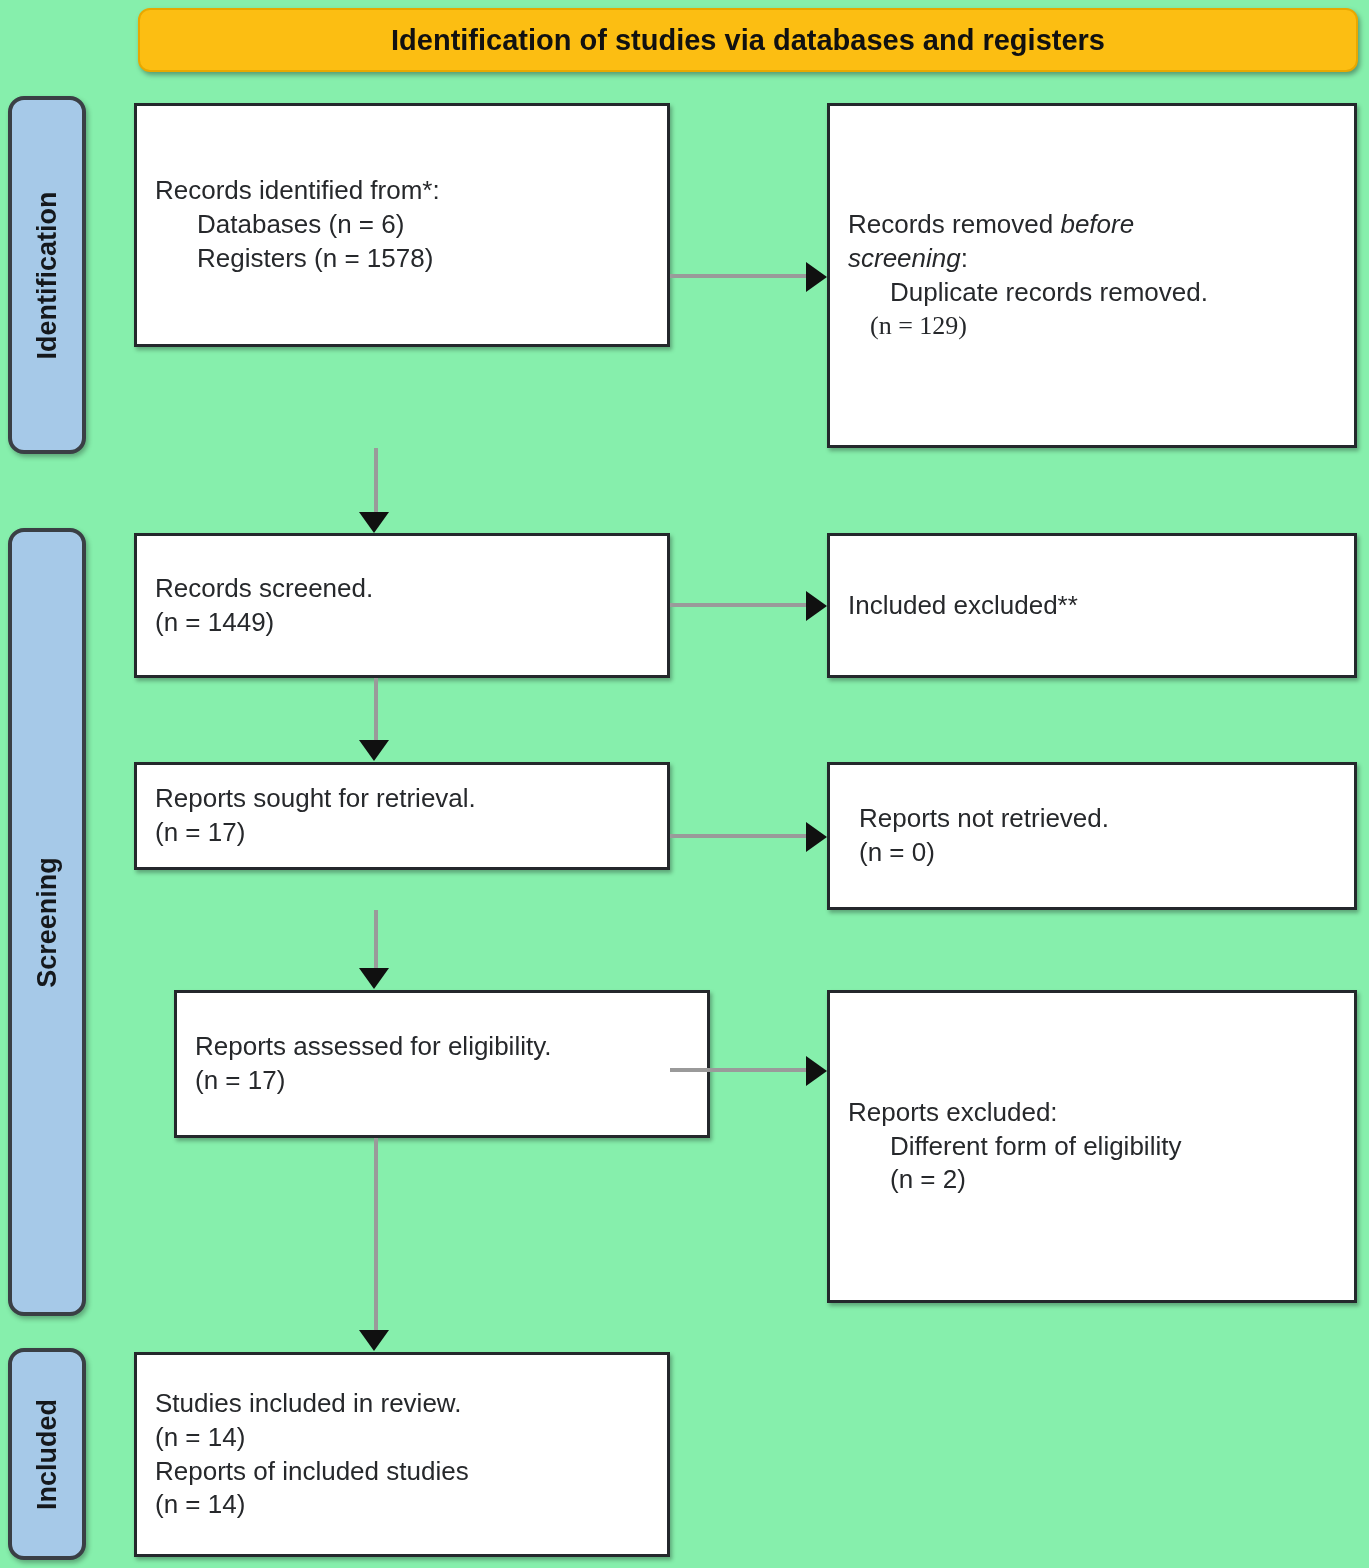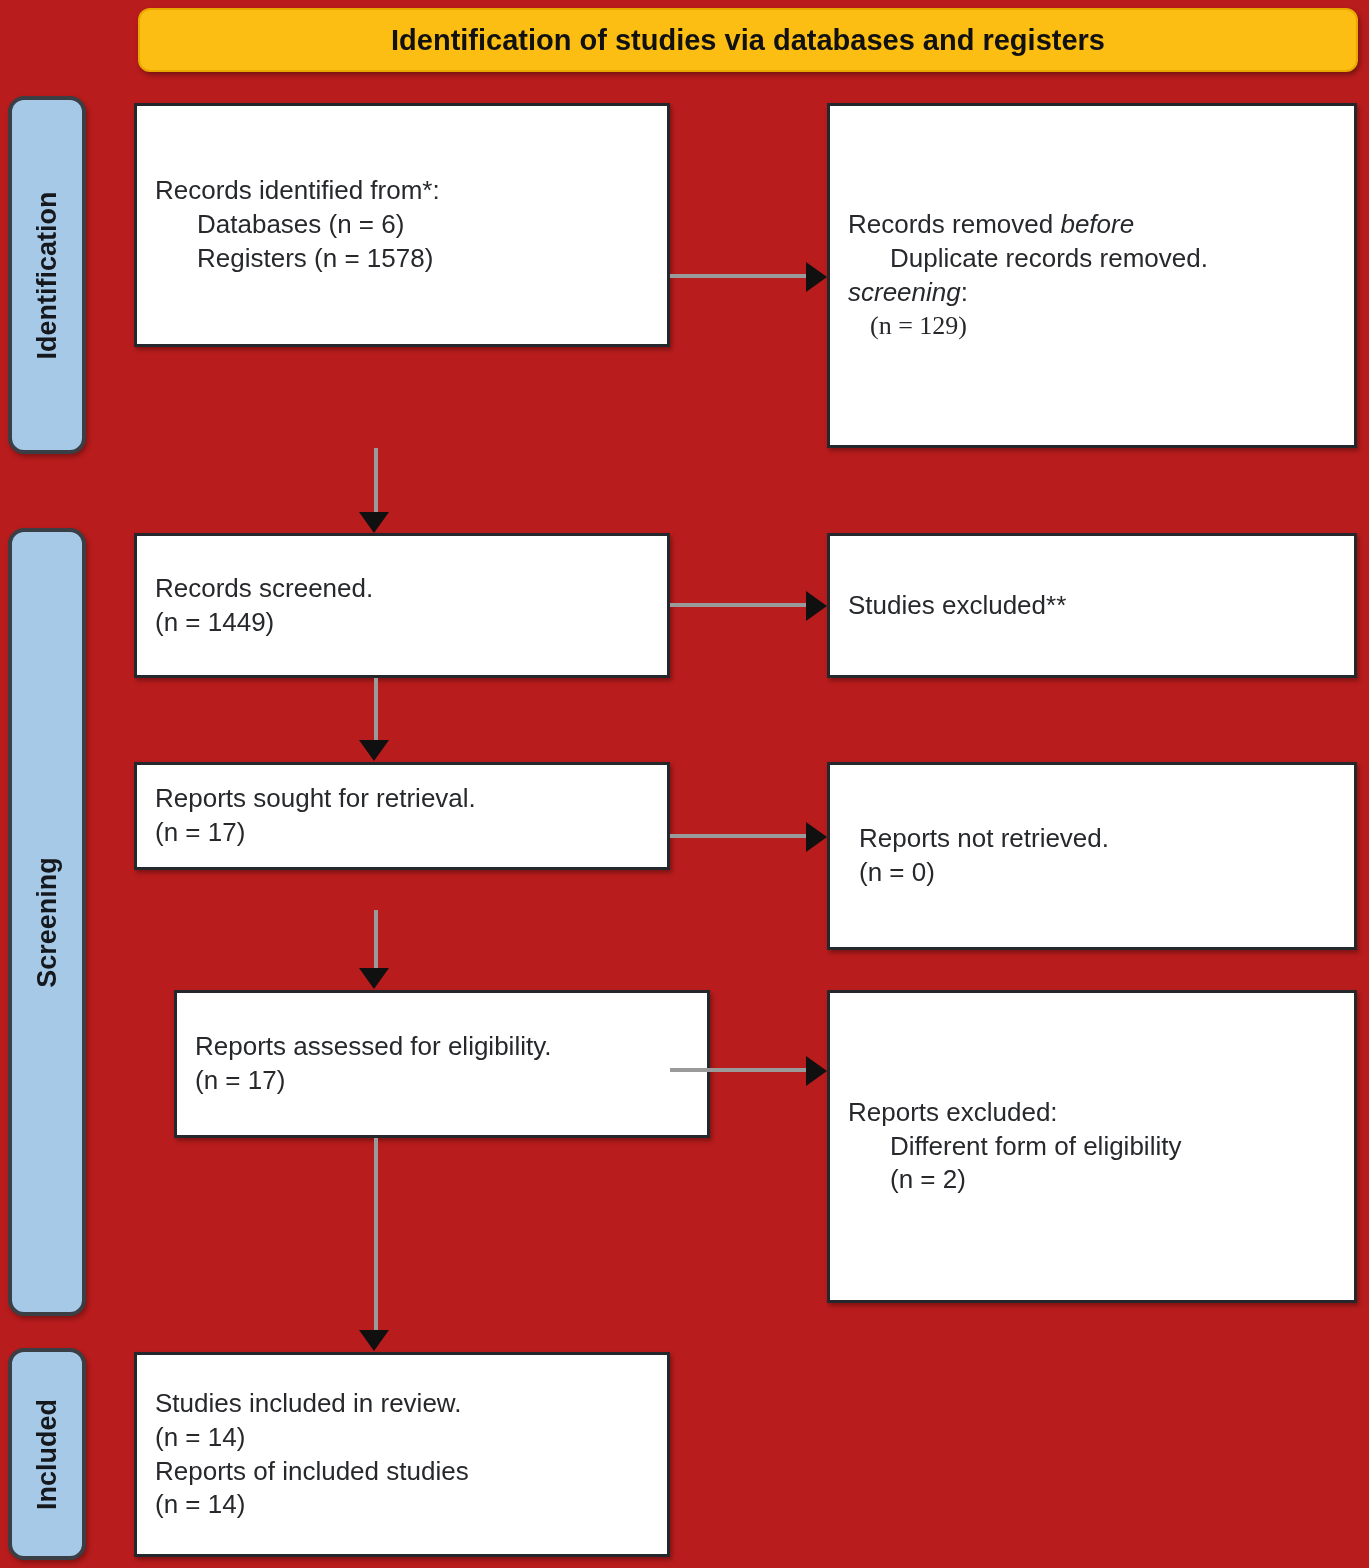--- a/index.html
+++ b/index.html
@@ -7,21 +7,21 @@
     padding: 0;
     background: #ffffff;
   }
   body {
     font-family: "Liberation Sans", sans-serif;
   }
   #diagram {
     position: relative;
     width: 1369px;
     height: 1568px;
-    background: #b91c1c;
+    background: #86efac;
     overflow: hidden;
   }
 
   
   .banner {
     position: absolute;
     left: 138px;
     top: 8px;
     width: 1220px;
     height: 64px;
@@ -134,40 +134,40 @@
   </div>
 
   <div class="box" style="left:134px; top:103px; width:536px; height:244px;">
     <div class="box-line">Records identified from*:</div>
     <div class="box-line indent">Databases (n = 6)</div>
     <div class="box-line indent">Registers (n = 1578)</div>
   </div>
 
   <div class="box" style="left:827px; top:103px; width:530px; height:345px;">
     <div class="box-line"><span>Records removed </span><i>before</i></div>
+    <div class="box-line"><i>screening</i><span>:</span></div>
     <div class="box-line indent">Duplicate records removed.</div>
-    <div class="box-line"><i>screening</i><span>:</span></div>
     <div class="box-line" style="padding-left:22px;font-family:Liberation Serif, serif;">(n = 129)</div>
   </div>
 
   <div class="box" style="left:134px; top:533px; width:536px; height:145px;">
     <div class="box-line">Records screened.</div>
     <div class="box-line">(n = 1449)</div>
   </div>
 
   <div class="box" style="left:827px; top:533px; width:530px; height:145px;">
-    <div class="box-line">Studies excluded**</div>
+    <div class="box-line">Included excluded**</div>
   </div>
 
   <div class="box" style="left:134px; top:762px; width:536px; height:108px;">
     <div class="box-line">Reports sought for retrieval.</div>
     <div class="box-line">(n = 17)</div>
   </div>
 
-  <div class="box" style="left:827px; top:762px; width:530px; height:188px;padding-left:29px;">
+  <div class="box" style="left:827px; top:762px; width:530px; height:148px;padding-left:29px;">
     <div class="box-line">Reports not retrieved.</div>
     <div class="box-line">(n = 0)</div>
   </div>
 
   <div class="box" style="left:134px; top:990px; width:536px; height:148px;margin-left:40px;">
     <div class="box-line">Reports assessed for eligibility.</div>
     <div class="box-line">(n = 17)</div>
   </div>
 
   <div class="box" style="left:827px; top:990px; width:530px; height:313px;">

